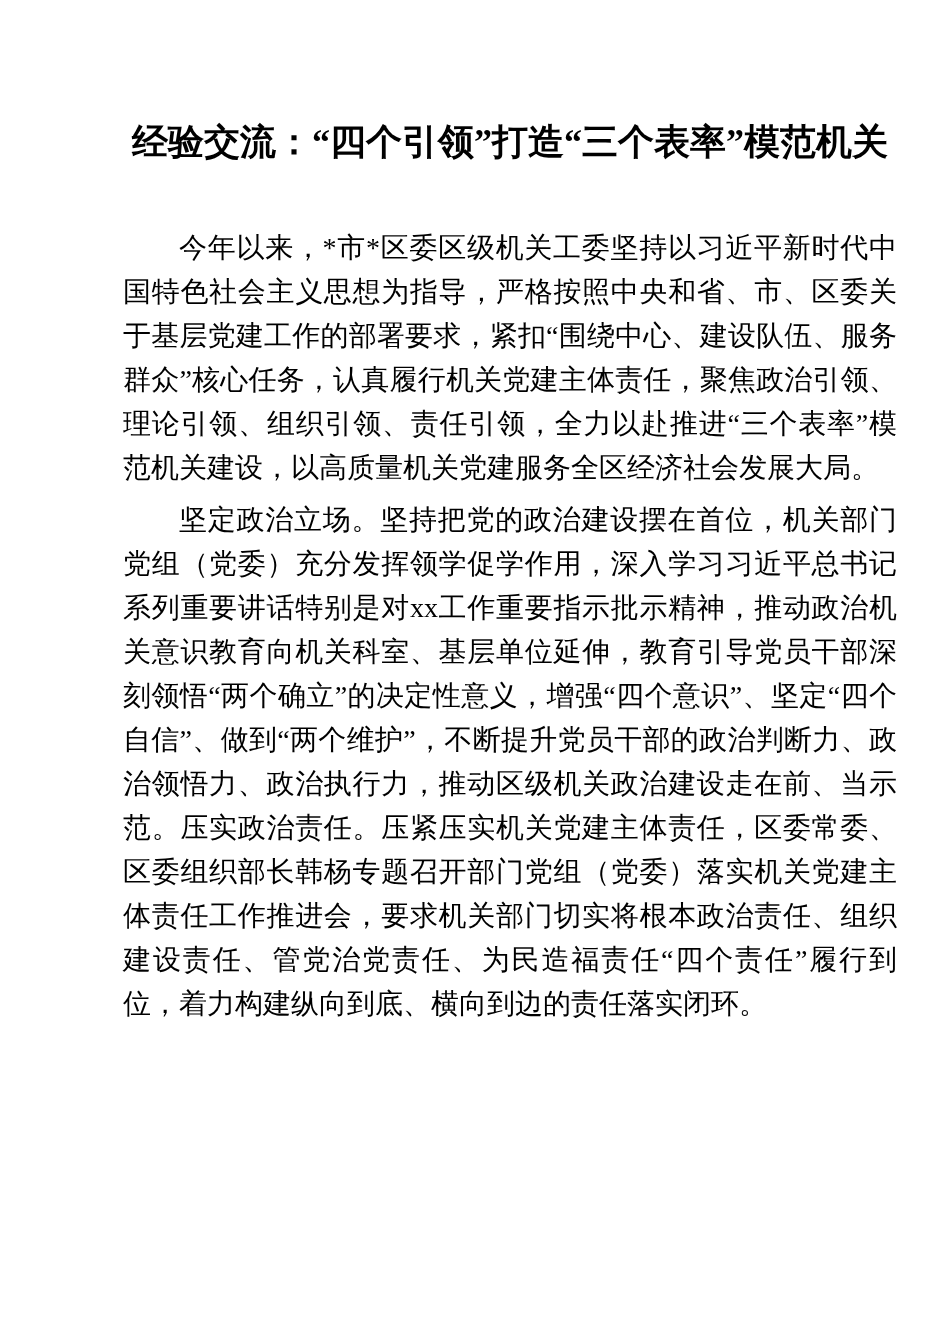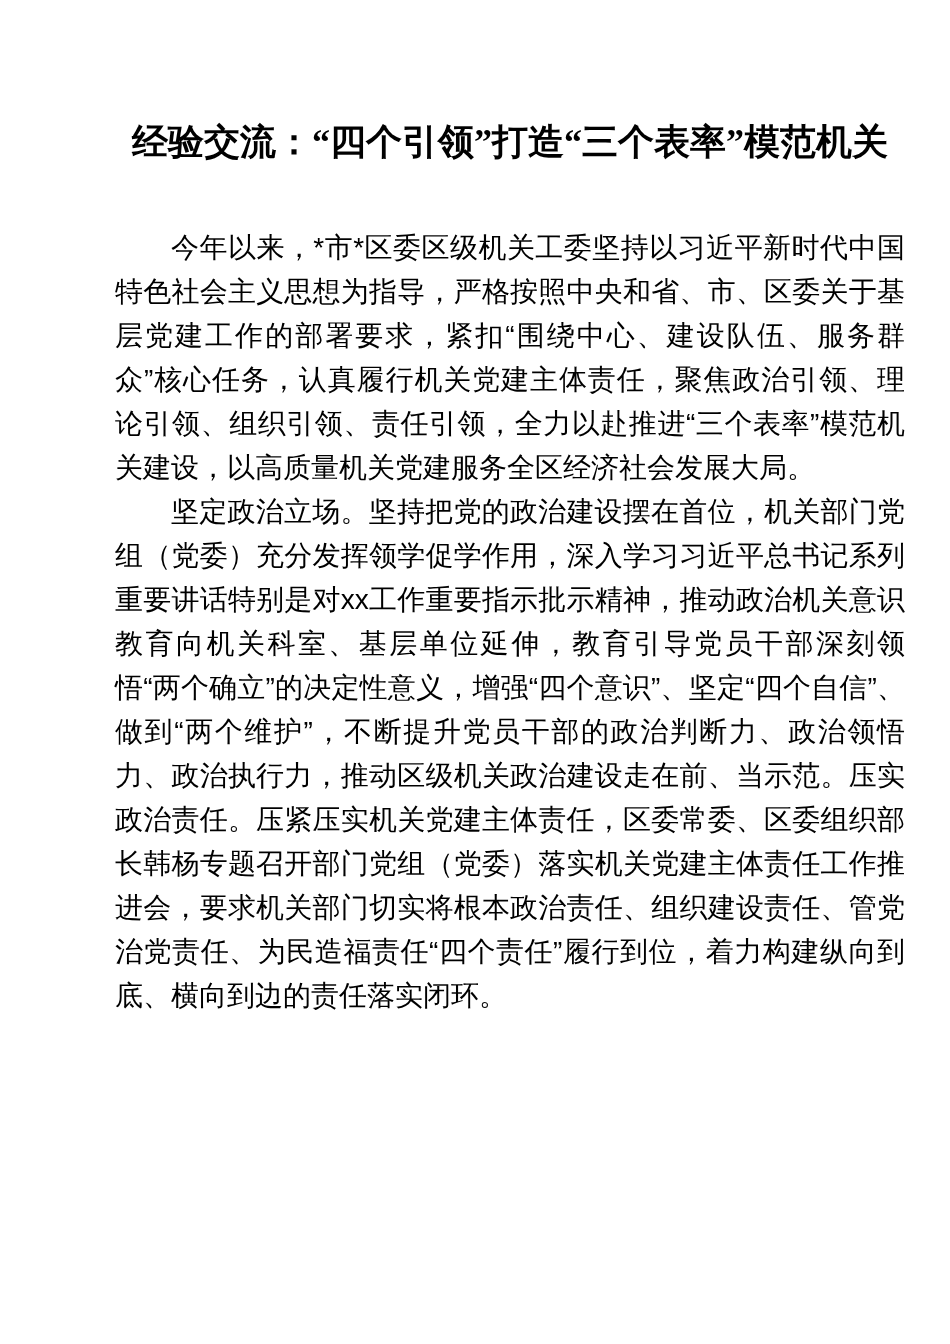--- a/index.html
+++ b/index.html
@@ -20,22 +20,22 @@
   .doc-title {
     margin: 0 0 60px 0;
     font-family: "Liberation Serif", "DejaVu Serif", serif;
     font-weight: 700;
     font-size: 36px;
     line-height: 48px;
     text-align: center;
     color: #000000;
   }
   .body-para {
-    margin: 0;
-    font-family: Liberation Sans, sans-serif;
+    margin: 8px;
+    font-family: Liberation Serif, serif;
     font-weight: 400;
     font-size: 28px;
     line-height: 44px;
     text-align: justify;
     text-indent: 2em;
     color: #000000;
   }
   .section-heading {
     margin: 0;
     font-family: "Liberation Sans", "DejaVu Sans", sans-serif;

